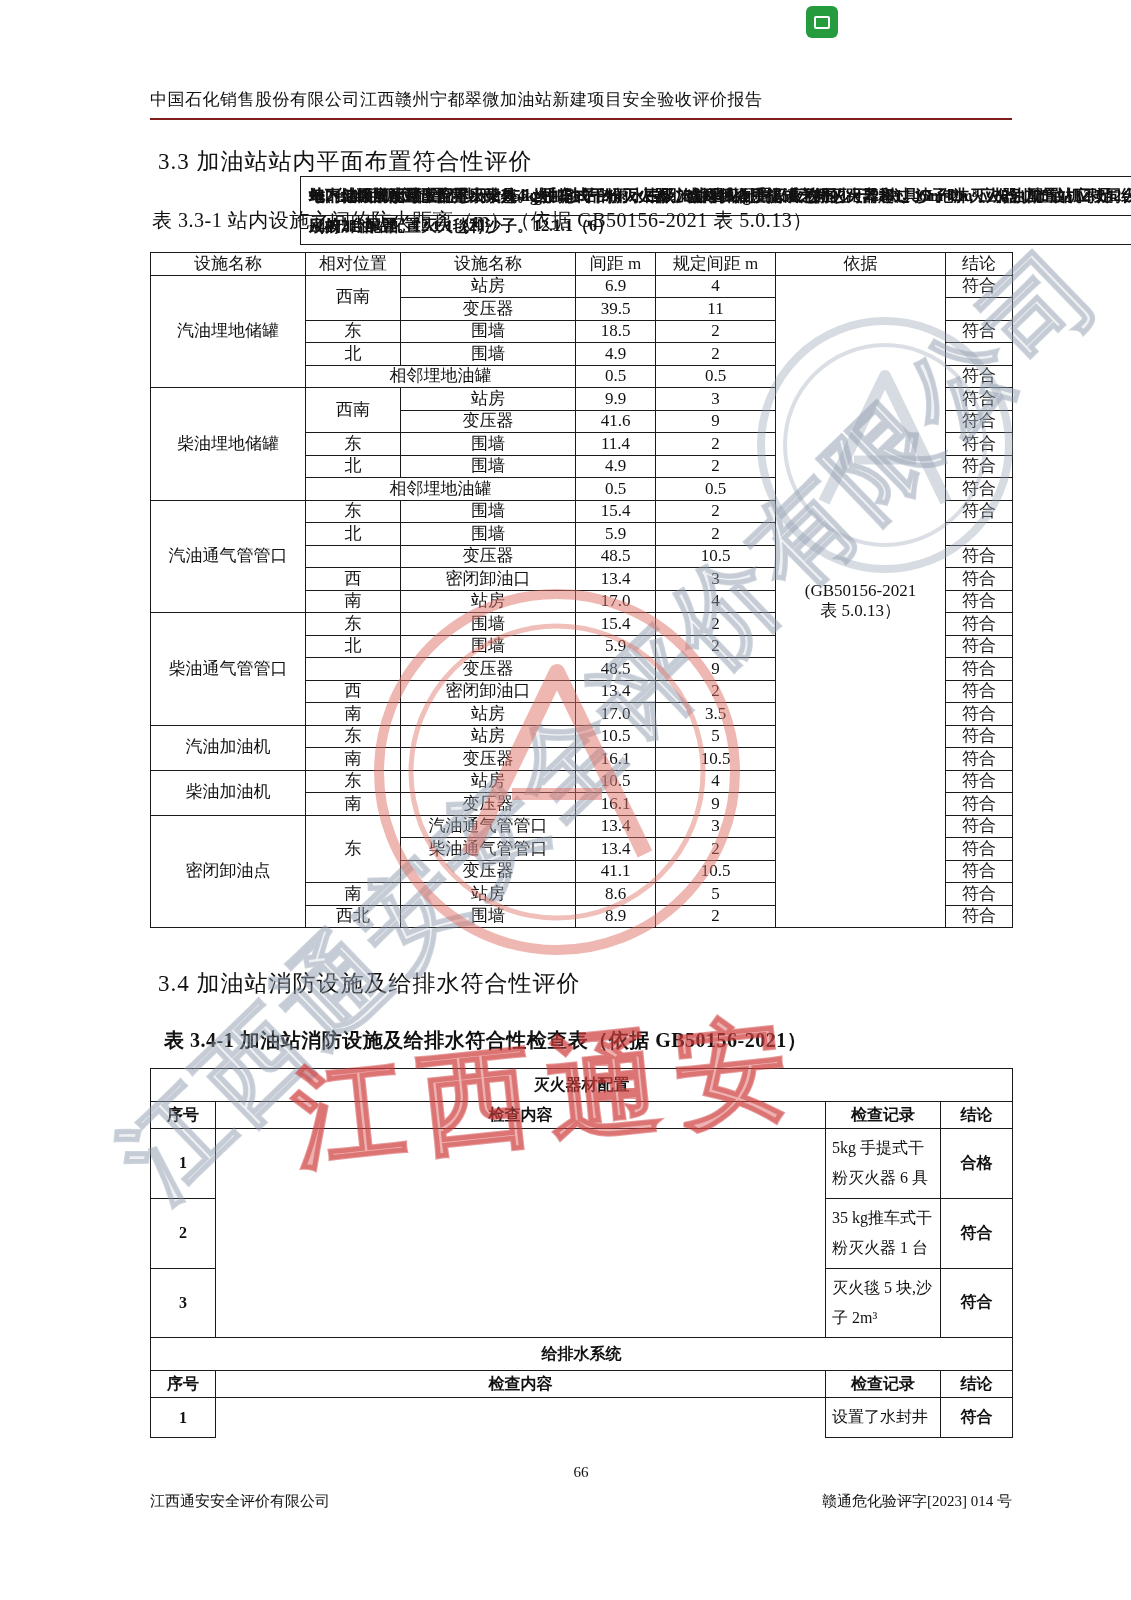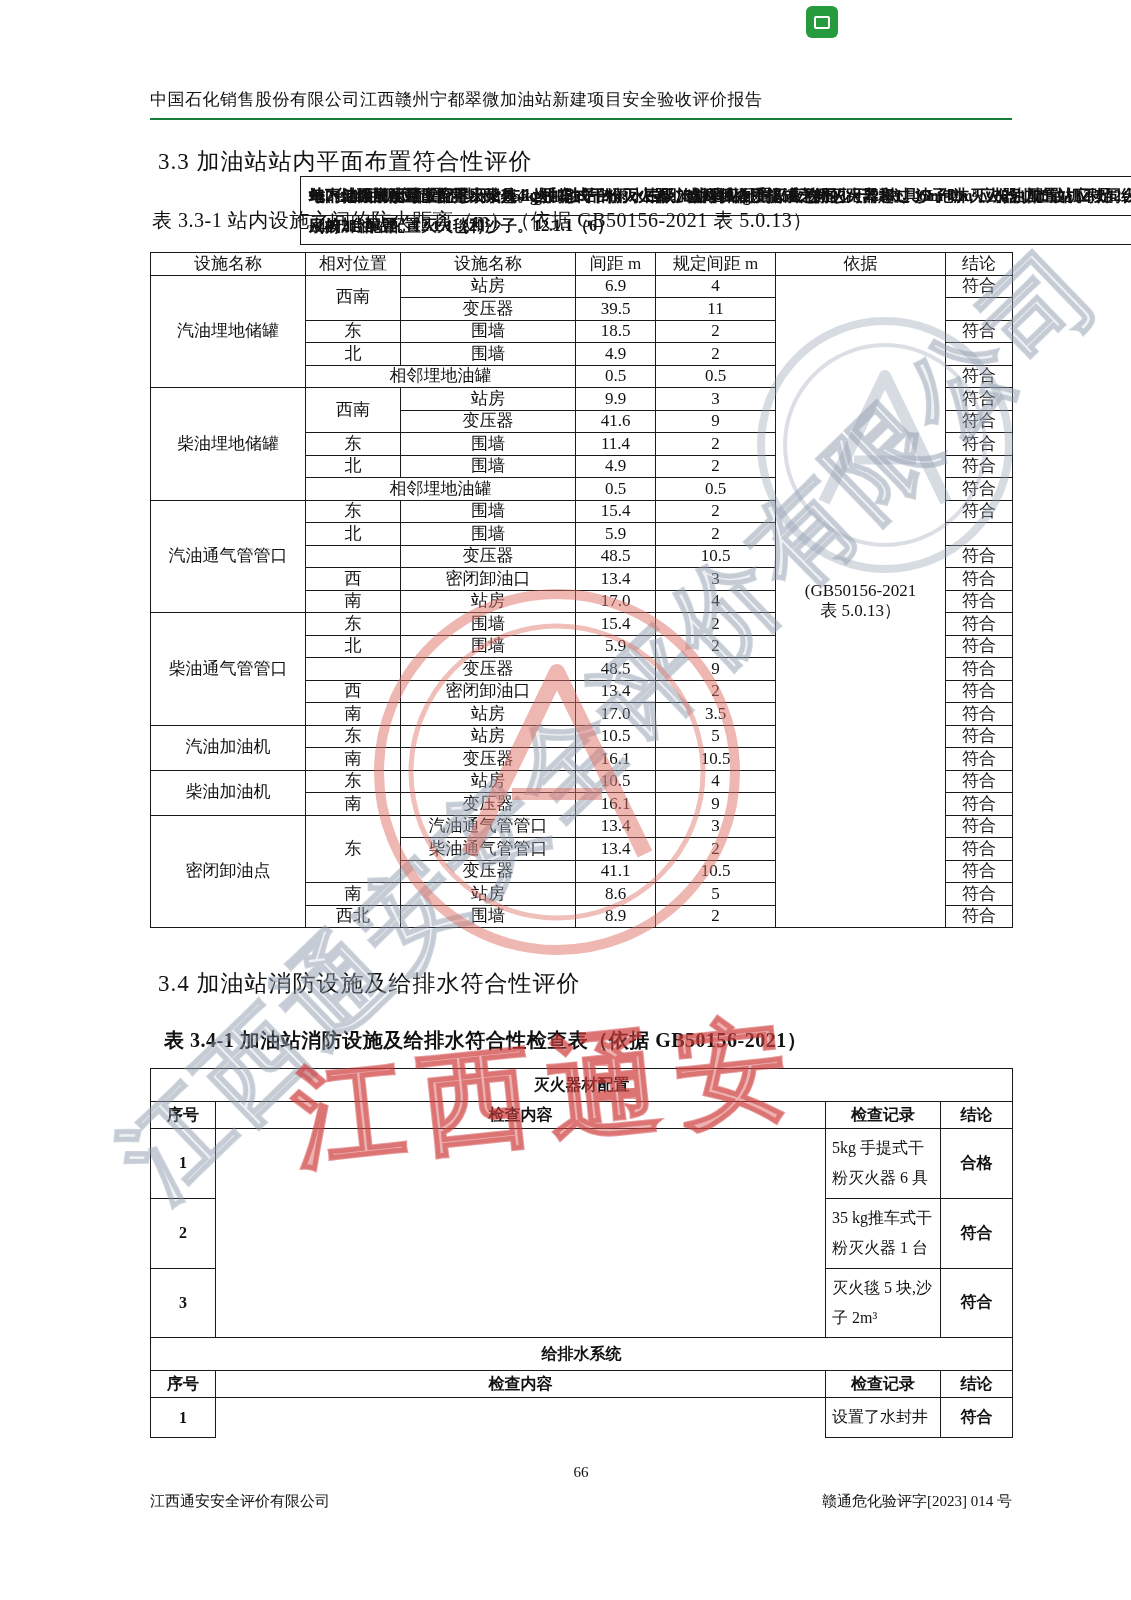--- a/index.html
+++ b/index.html
@@ -9,21 +9,21 @@
     position: relative;
     background: #ffffff;
     color: #111;
     font-family: "Liberation Serif", "DejaVu Serif", serif;
     overflow: hidden;
   }
   .content { position: absolute; left: 150px; top: 88px; width: 862px; z-index: 1; }
 
   .doc-header {
     font-size: 17px; letter-spacing: 0.5px;
-    padding-bottom: 7px; border-bottom: 2px solid #15803d;
+    padding-bottom: 7px; border-bottom: 2px solid #7f1d1d;
   }
   .h-section { font-weight: normal; font-size: 23px; margin: 26px 0 0 8px; letter-spacing: 1px; }
   .caption1 { font-size: 20px; margin: 30px 0 18px 2px; letter-spacing: 0.5px; }
   .caption2 { font-size: 20px; font-weight: bold; margin: 28px 0 14px 14px; letter-spacing: 0.5px; }
 
   table { border-collapse: collapse; width: 100%; table-layout: fixed; }
   .t1 { font-size: 17px; border-radius: 17px; }
   .t1 td, .t1 th {
     border: 1px solid #1a1a1a; text-align: center; vertical-align: middle;
     padding: 0 2px; height: 22.5px; font-weight: normal; line-height: 1.2; overflow: hidden;

